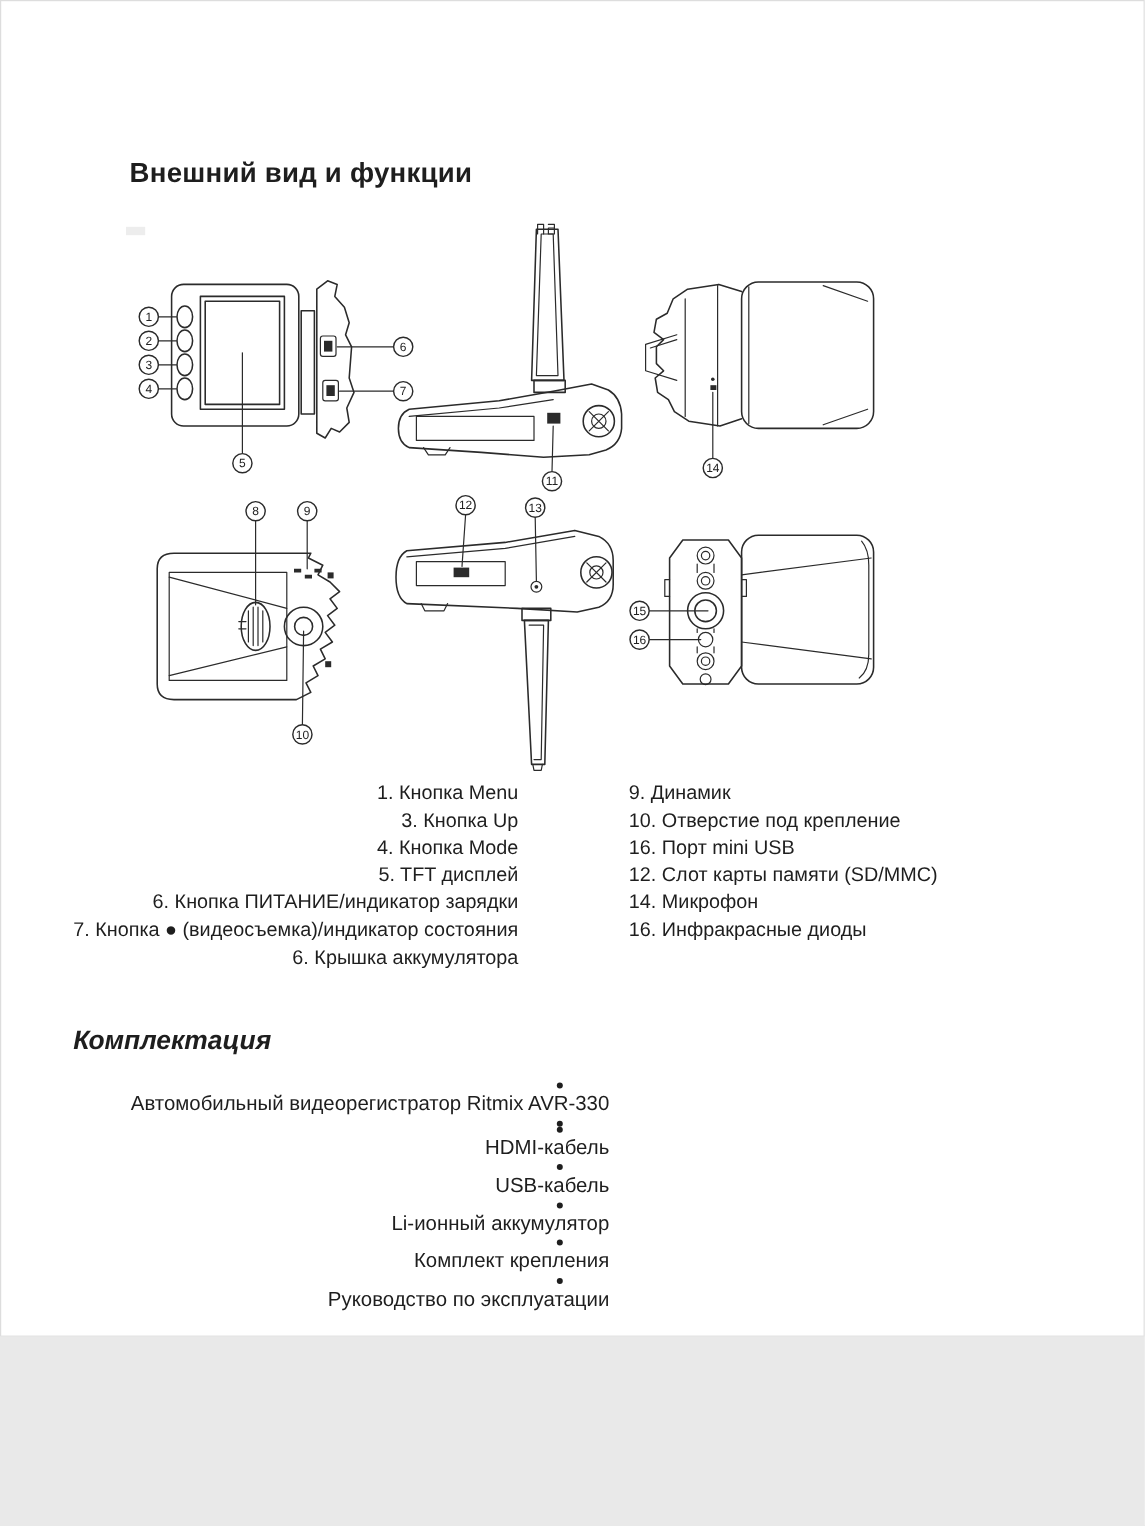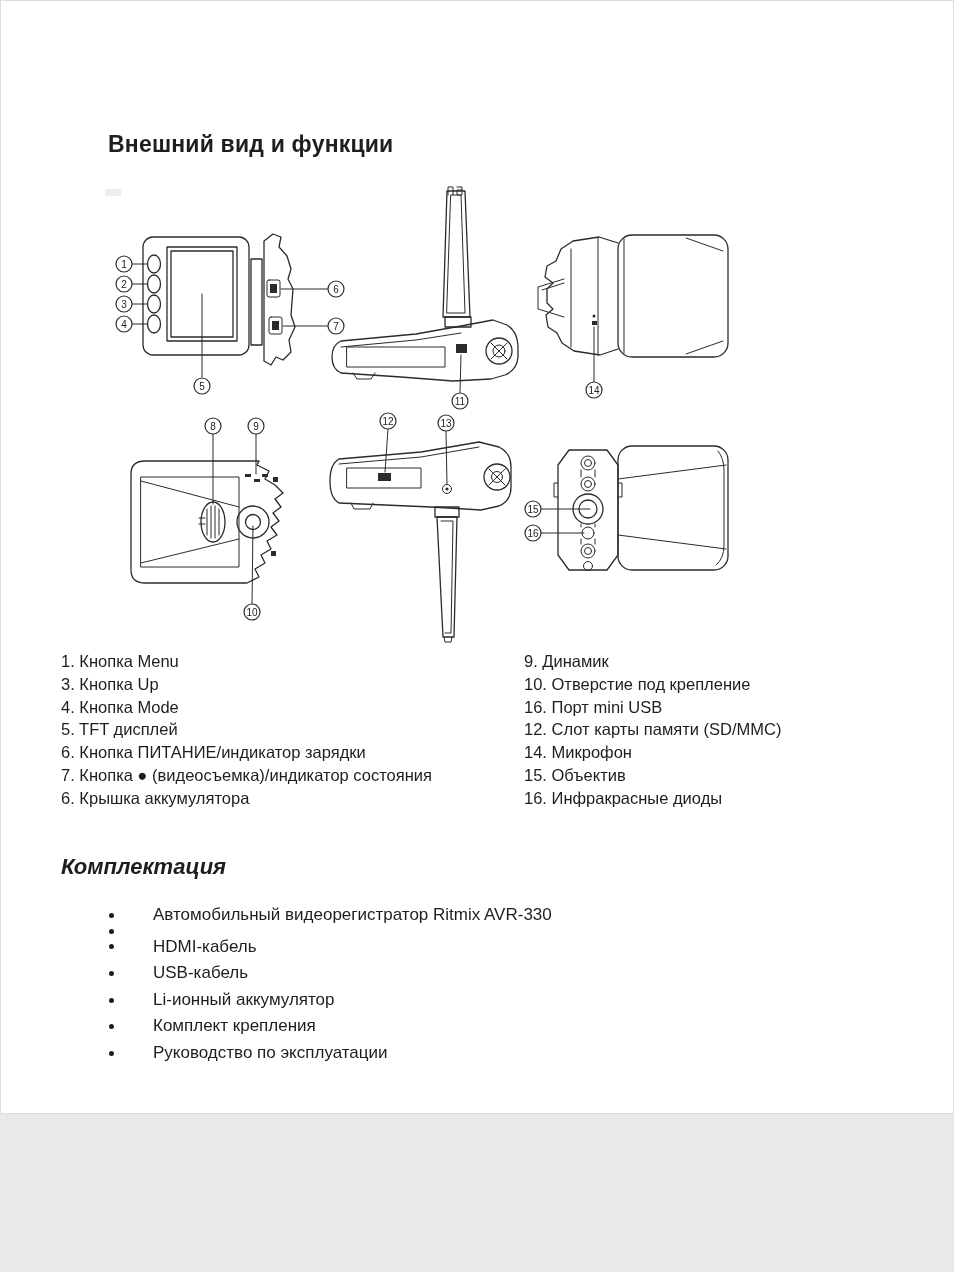--- a/index.html
+++ b/index.html
@@ -21,31 +21,31 @@
   .diagram { position: absolute; left: 100px; top: 170px; }
   .ln { fill:none; stroke:#2b2b2b; stroke-width:1.3; stroke-linejoin:round; stroke-linecap:round; }
   .ln2 { fill:none; stroke:#2b2b2b; stroke-width:1; stroke-linejoin:round; stroke-linecap:round; }
   .fl { fill:#2b2b2b; stroke:none; }
   .co { fill:#ffffff; stroke:#2b2b2b; stroke-width:1.2; }
   .co-num { font-family:"Liberation Sans",sans-serif; font-size:10px; fill:#222222; text-anchor:middle; }
   .parts {
     position: absolute; top: 649px;
     font-size: 16.5px; line-height: 22.8px; white-space: nowrap;
   }
-  .parts.left  { left: 60px; }
+  .parts.left  { left: 60px; text-align: right; }
   .parts.right { left: 523px; }
   .pkg-heading {
     position: absolute; left: 60px; top: 853px;
     font-size: 22px; font-weight: 700; font-style: italic;
   }
   .pkg-list {
     position: absolute; left: 108px; top: 901px;
     font-size: 17px; line-height: 26.6px; white-space: nowrap;
   }
-  .pkg-item { display: flex; align-items: center; }
+  .pkg-item { display: flex; align-items: flex-end; flex-direction: column; }
   .dot {
     width: 5px; height: 5px; border-radius: 50%;
     background: #1e1e1e; margin-right: 39px; flex: 0 0 auto;
   }
   .page-num {
     position: absolute; left: 0; top: 1186px; width: 100%;
     text-align: center; font-size: 21px;
   }
 </style>
 </head>
@@ -241,21 +241,20 @@
     <div>7. Кнопка ● (видеосъемка)/индикатор состояния</div>
     <div>6. Крышка аккумулятора</div>
   </div>
 
   <div class="parts right">
     <div>9. Динамик</div>
     <div>10. Отверстие под крепление</div>
     <div>16. Порт mini USB</div>
     <div>12. Слот карты памяти (SD/MMC)</div>
     <div>14. Микрофон</div>
-    <div>15. Объектив</div>
     <div>16. Инфракрасные диоды</div>
   </div>
 
   <div class="pkg-heading">Комплектация</div>
   <div class="pkg-list">
     <div class="pkg-item">
         <span class="dot"></span>
         <span>Автомобильный видеорегистратор Ritmix AVR-330</span>
       </div>
     <div class="pkg-item">

